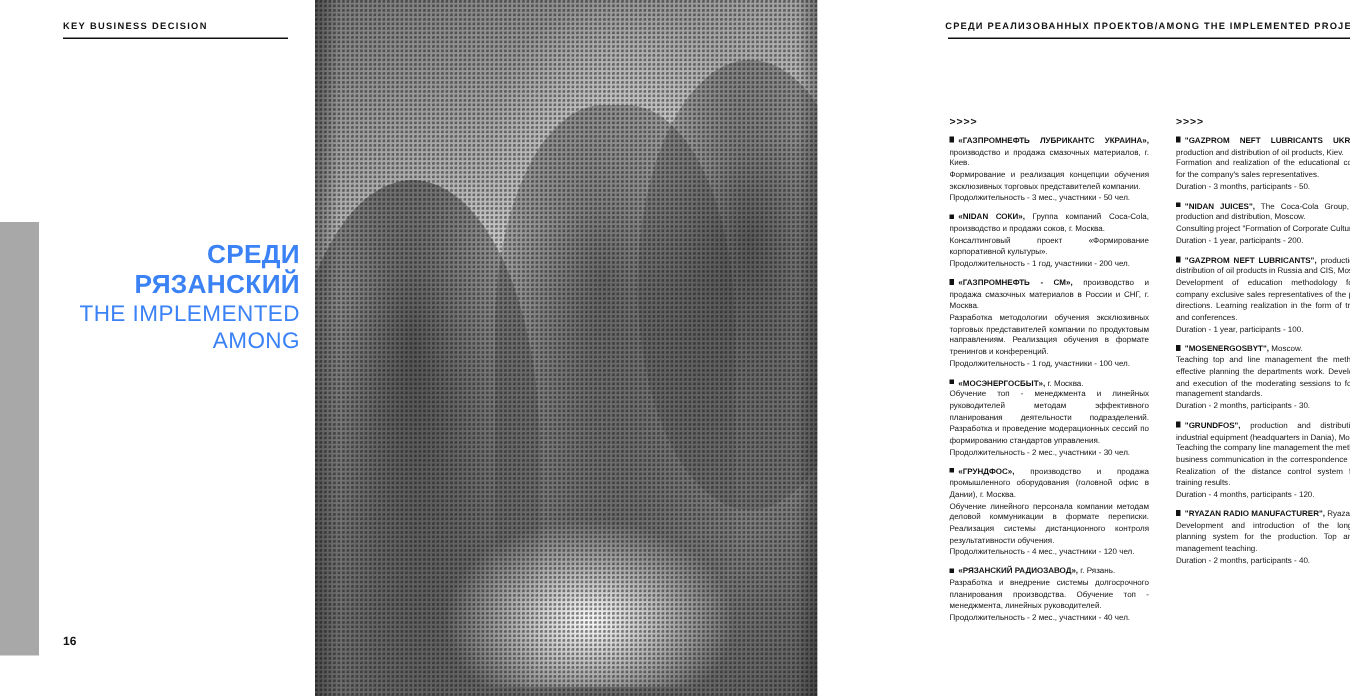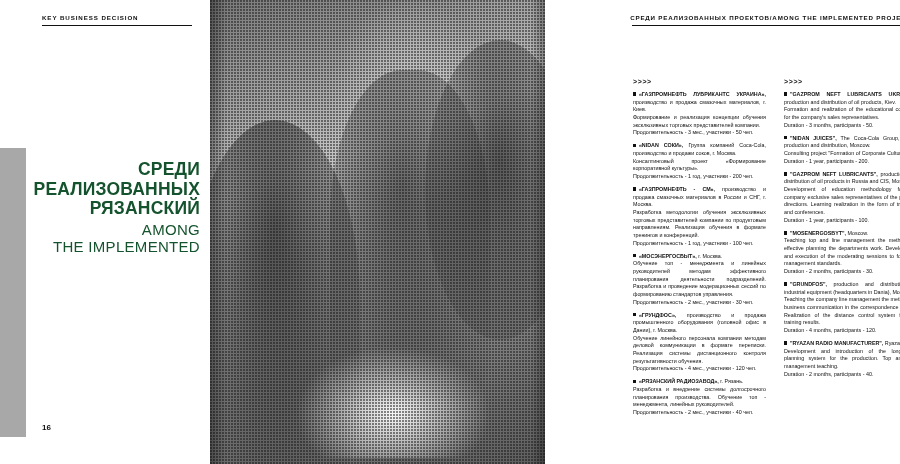--- a/index.html
+++ b/index.html
@@ -56,21 +56,21 @@
     position: absolute;
     left: 16px; top: 25px;
     width: 150px; height: 1px;
     background: #111;
   }
   .big-title {
     position: absolute;
     right: 10px; top: 160px;
     width: 170px;
     text-align: right;
-    color: #14532d;
+    color: #3b82f6;
   }
   .big-title .ru {
     font-size: 17.5px;
     font-weight: bold;
     line-height: 1.12;
     letter-spacing: 0.2px;
   }
   .big-title .en {
     font-size: 15px;
     font-weight: normal;
@@ -232,26 +232,25 @@
   <div class="left-white-top"></div>
   <div class="left-white-bottom"></div>
 
   <div class="left-page">
     <div class="running-head">KEY BUSINESS DECISION</div>
     <div class="rule-top"></div>
 
     <div class="big-title">
       <div class="ru">
         <div>СРЕДИ</div>
-        <div>РЕАЛИЗОВАННЫХ</div>
         <div>РЯЗАНСКИЙ</div>
       </div>
       <div class="en">
+        <div>THE IMPLEMENTED</div>
         <div>AMONG</div>
-        <div>THE IMPLEMENTED</div>
       </div>
     </div>
 
     <div class="folio-left">16</div>
   </div>
 
   <div class="photo">
     <div class="shade"></div>
     <div class="fig-dark-a"></div>
     <div class="fig-dark-b"></div>

